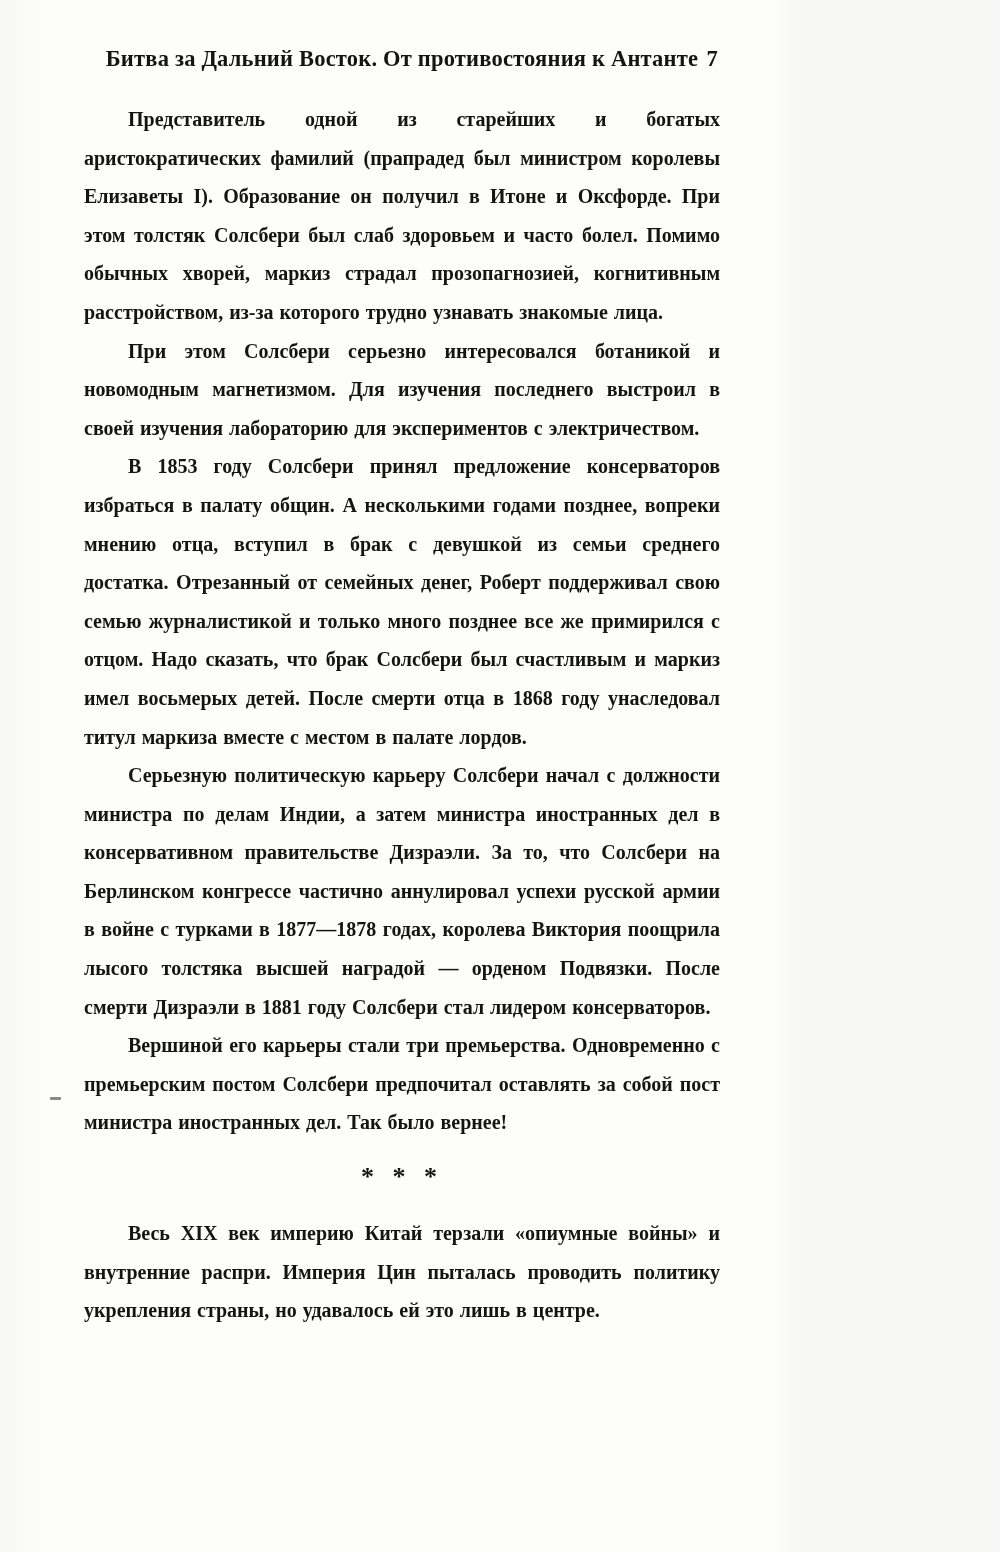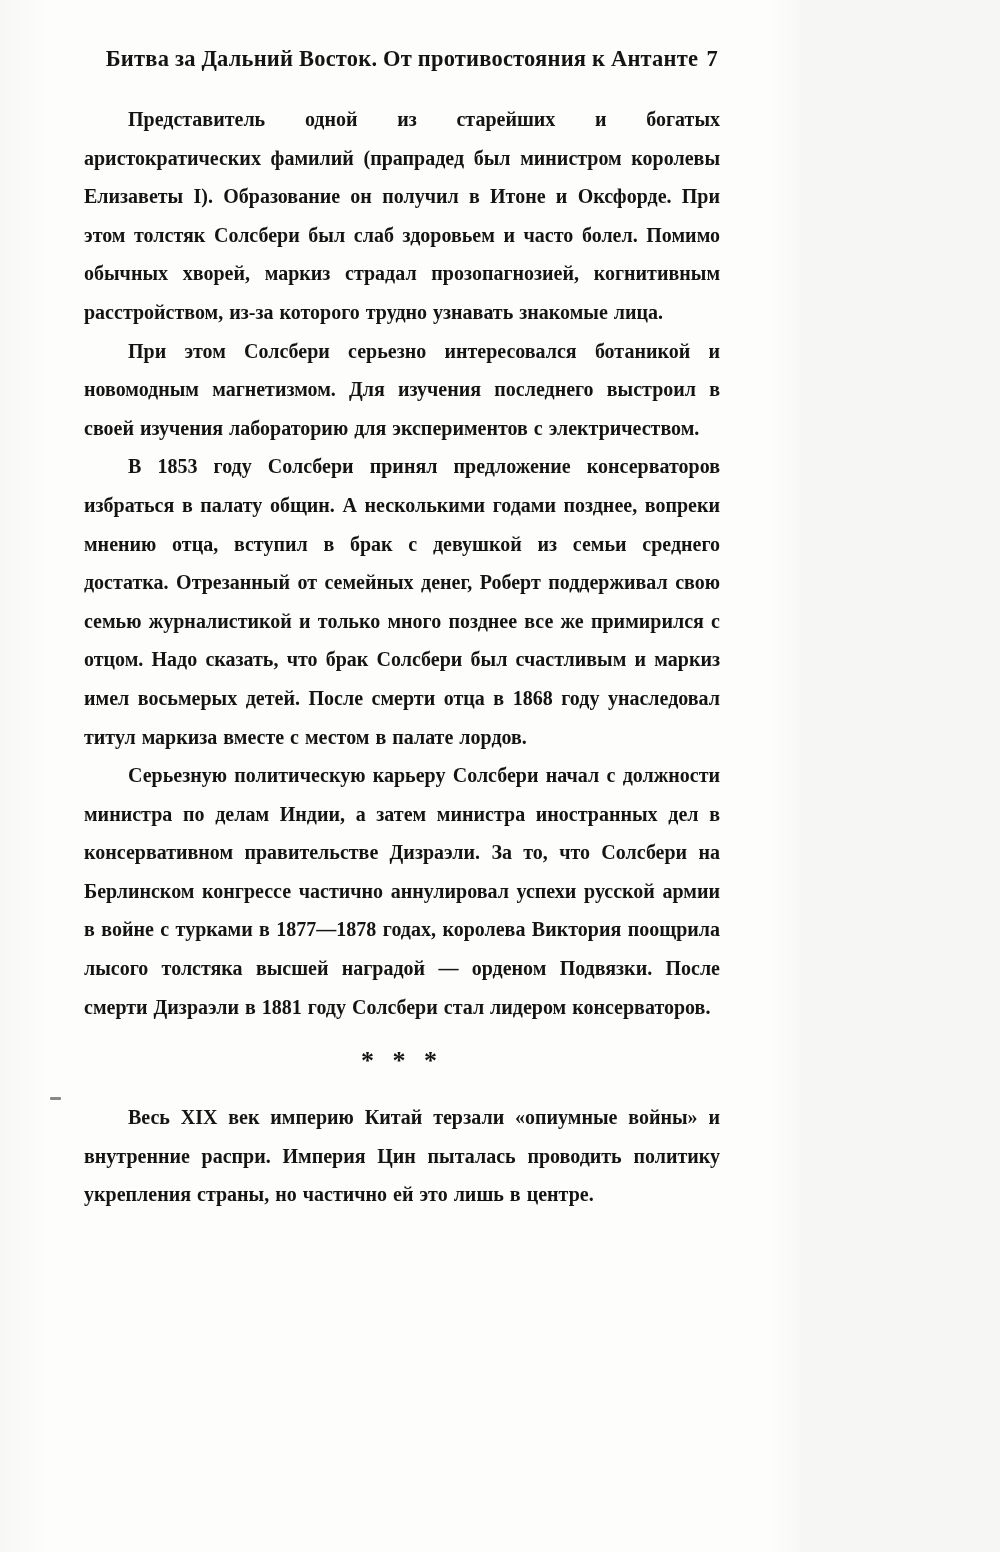--- a/index.html
+++ b/index.html
@@ -78,21 +78,22 @@
   <header class="running-head">
     <span class="head-title">Битва за Дальний Восток. От противостояния к Антанте</span>
     <span class="page-num">7</span>
   </header>
 
   <main class="body-text">
     <p>Представитель одной из старейших и богатых аристократических фамилий (прапрадед был министром королевы Елизаветы I). Образование он получил в Итоне и Оксфорде. При этом толстяк Солсбери был слаб здоровьем и часто болел. Помимо обычных хворей, маркиз страдал прозопагнозией, когнитивным расстройством, из-за которого трудно узнавать знакомые лица.</p>
     <p>При этом Солсбери серьезно интересовался ботаникой и новомодным магнетизмом. Для изучения последнего выстроил в своей изучения лабораторию для экспериментов с электричеством.</p>
     <p>В 1853 году Солсбери принял предложение консерваторов избраться в палату общин. А несколькими годами позднее, вопреки мнению отца, вступил в брак с девушкой из семьи среднего достатка. Отрезанный от семейных денег, Роберт поддерживал свою семью журналистикой и только много позднее все же примирился с отцом. Надо сказать, что брак Солсбери был счастливым и маркиз имел восьмерых детей. После смерти отца в 1868 году унаследовал титул маркиза вместе с местом в палате лордов.</p>
     <p>Серьезную политическую карьеру Солсбери начал с должности министра по делам Индии, а затем министра иностранных дел в консервативном правительстве Дизраэли. За то, что Солсбери на Берлинском конгрессе частично аннулировал успехи русской армии в войне с турками в 1877—1878 годах, королева Виктория поощрила лысого толстяка высшей наградой — орденом Подвязки. После смерти Дизраэли в 1881 году Солсбери стал лидером консерваторов.</p>
+    <p>Вершиной его карьеры стали три премьерства. Одновременно с премьерским постом Солсбери предпочитал оставлять за собой пост министра иностранных дел. Так было вернее!</p>
 
     <div class="separator">* * *</div>
 
-    <p>Весь XIX век империю Китай терзали «опиумные войны» и внутренние распри. Империя Цин пыталась проводить политику укрепления страны, но частично ей это лишь в центре.</p>
+    <p>Весь XIX век империю Китай терзали «опиумные войны» и внутренние распри. Империя Цин пыталась проводить политику укрепления страны, но удавалось ей это лишь в центре.</p>
   </main>
 
   <div class="artifact"></div>
 
 </div>
 
 </body></html>

